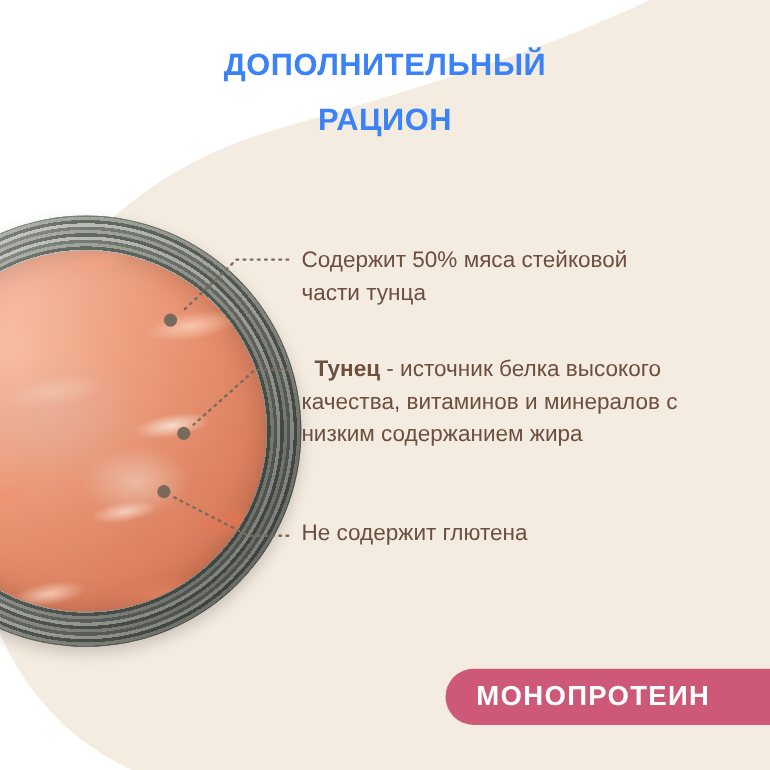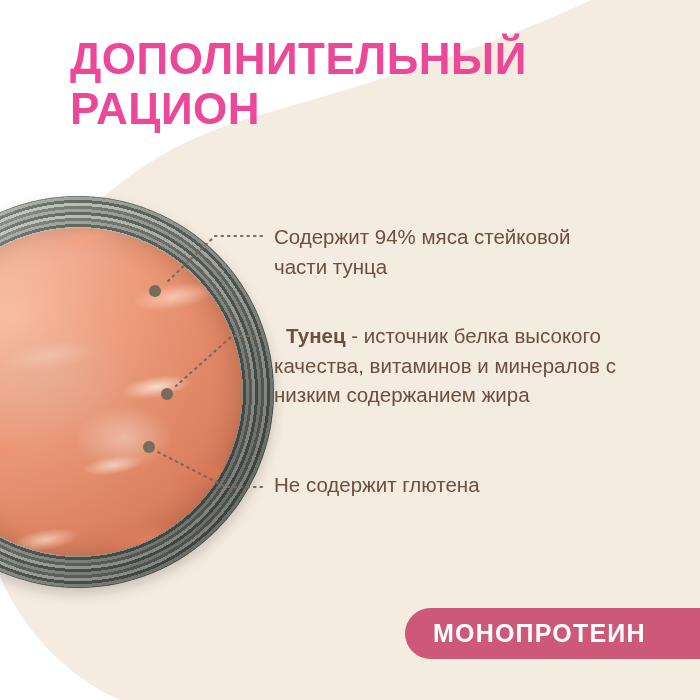--- a/index.html
+++ b/index.html
@@ -27,23 +27,23 @@
     height: 700px;
     pointer-events: none;
   }
 
   
   .title {
     position: absolute;
     left: 70px;
     top: 34px;
     width: 560px;
-    text-align: left;
-    color: #ec4899;
-    font-size: 44px;
+    text-align: center;
+    color: #3b82f6;
+    font-size: 28px;
     line-height: 50px;
     letter-spacing: 0.5px;
     font-weight: bold;
     text-transform: uppercase;
     white-space: pre-line;
   }
 
   
   .can-wrap {
     position: absolute;
@@ -205,21 +205,21 @@
       <circle cx="167" cy="394" r="6"></circle>
       <circle cx="149" cy="447" r="6"></circle>
     </g>
   </svg>
 
   <div class="title">ДОПОЛНИТЕЛЬНЫЙ
 РАЦИОН</div>
 
   <div class="bullets">
     <div class="bullet" id="bullet-0">
-      <span>Содержит 94% мяса стейковой части тунца</span>
+      <span>Содержит 50% мяса стейковой части тунца</span>
     </div>
     <div class="bullet" id="bullet-1">
       <b>Тунец</b><span> - источник белка высокого качества, витаминов и минералов с низким содержанием жира</span>
     </div>
     <div class="bullet" id="bullet-2">
       <span>Не содержит глютена</span>
     </div>
   </div>
 
   <div class="badge">

